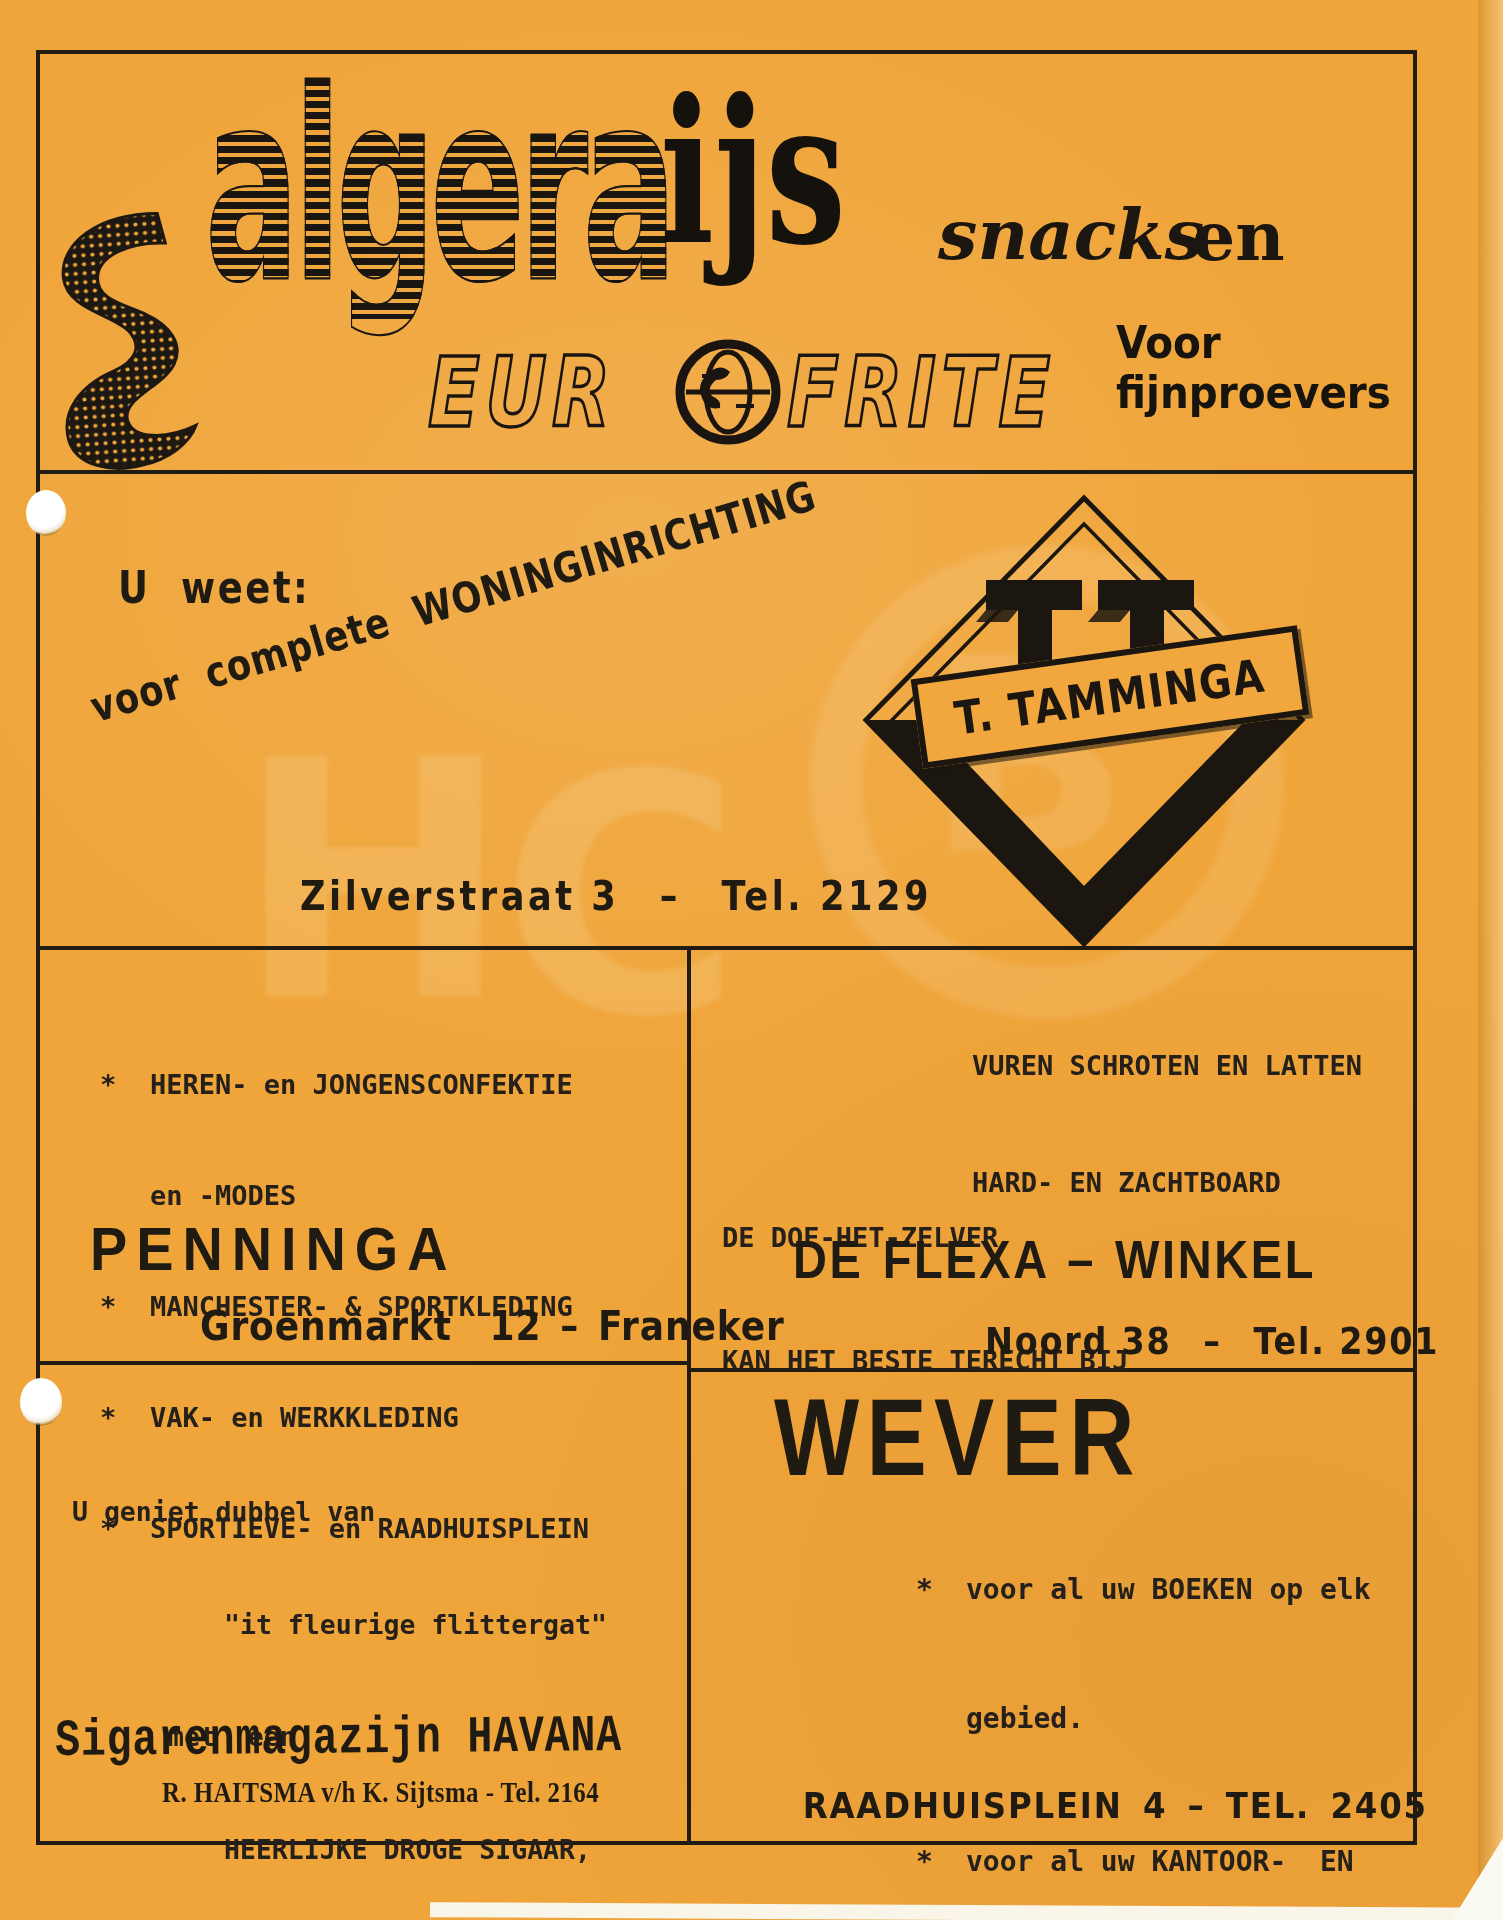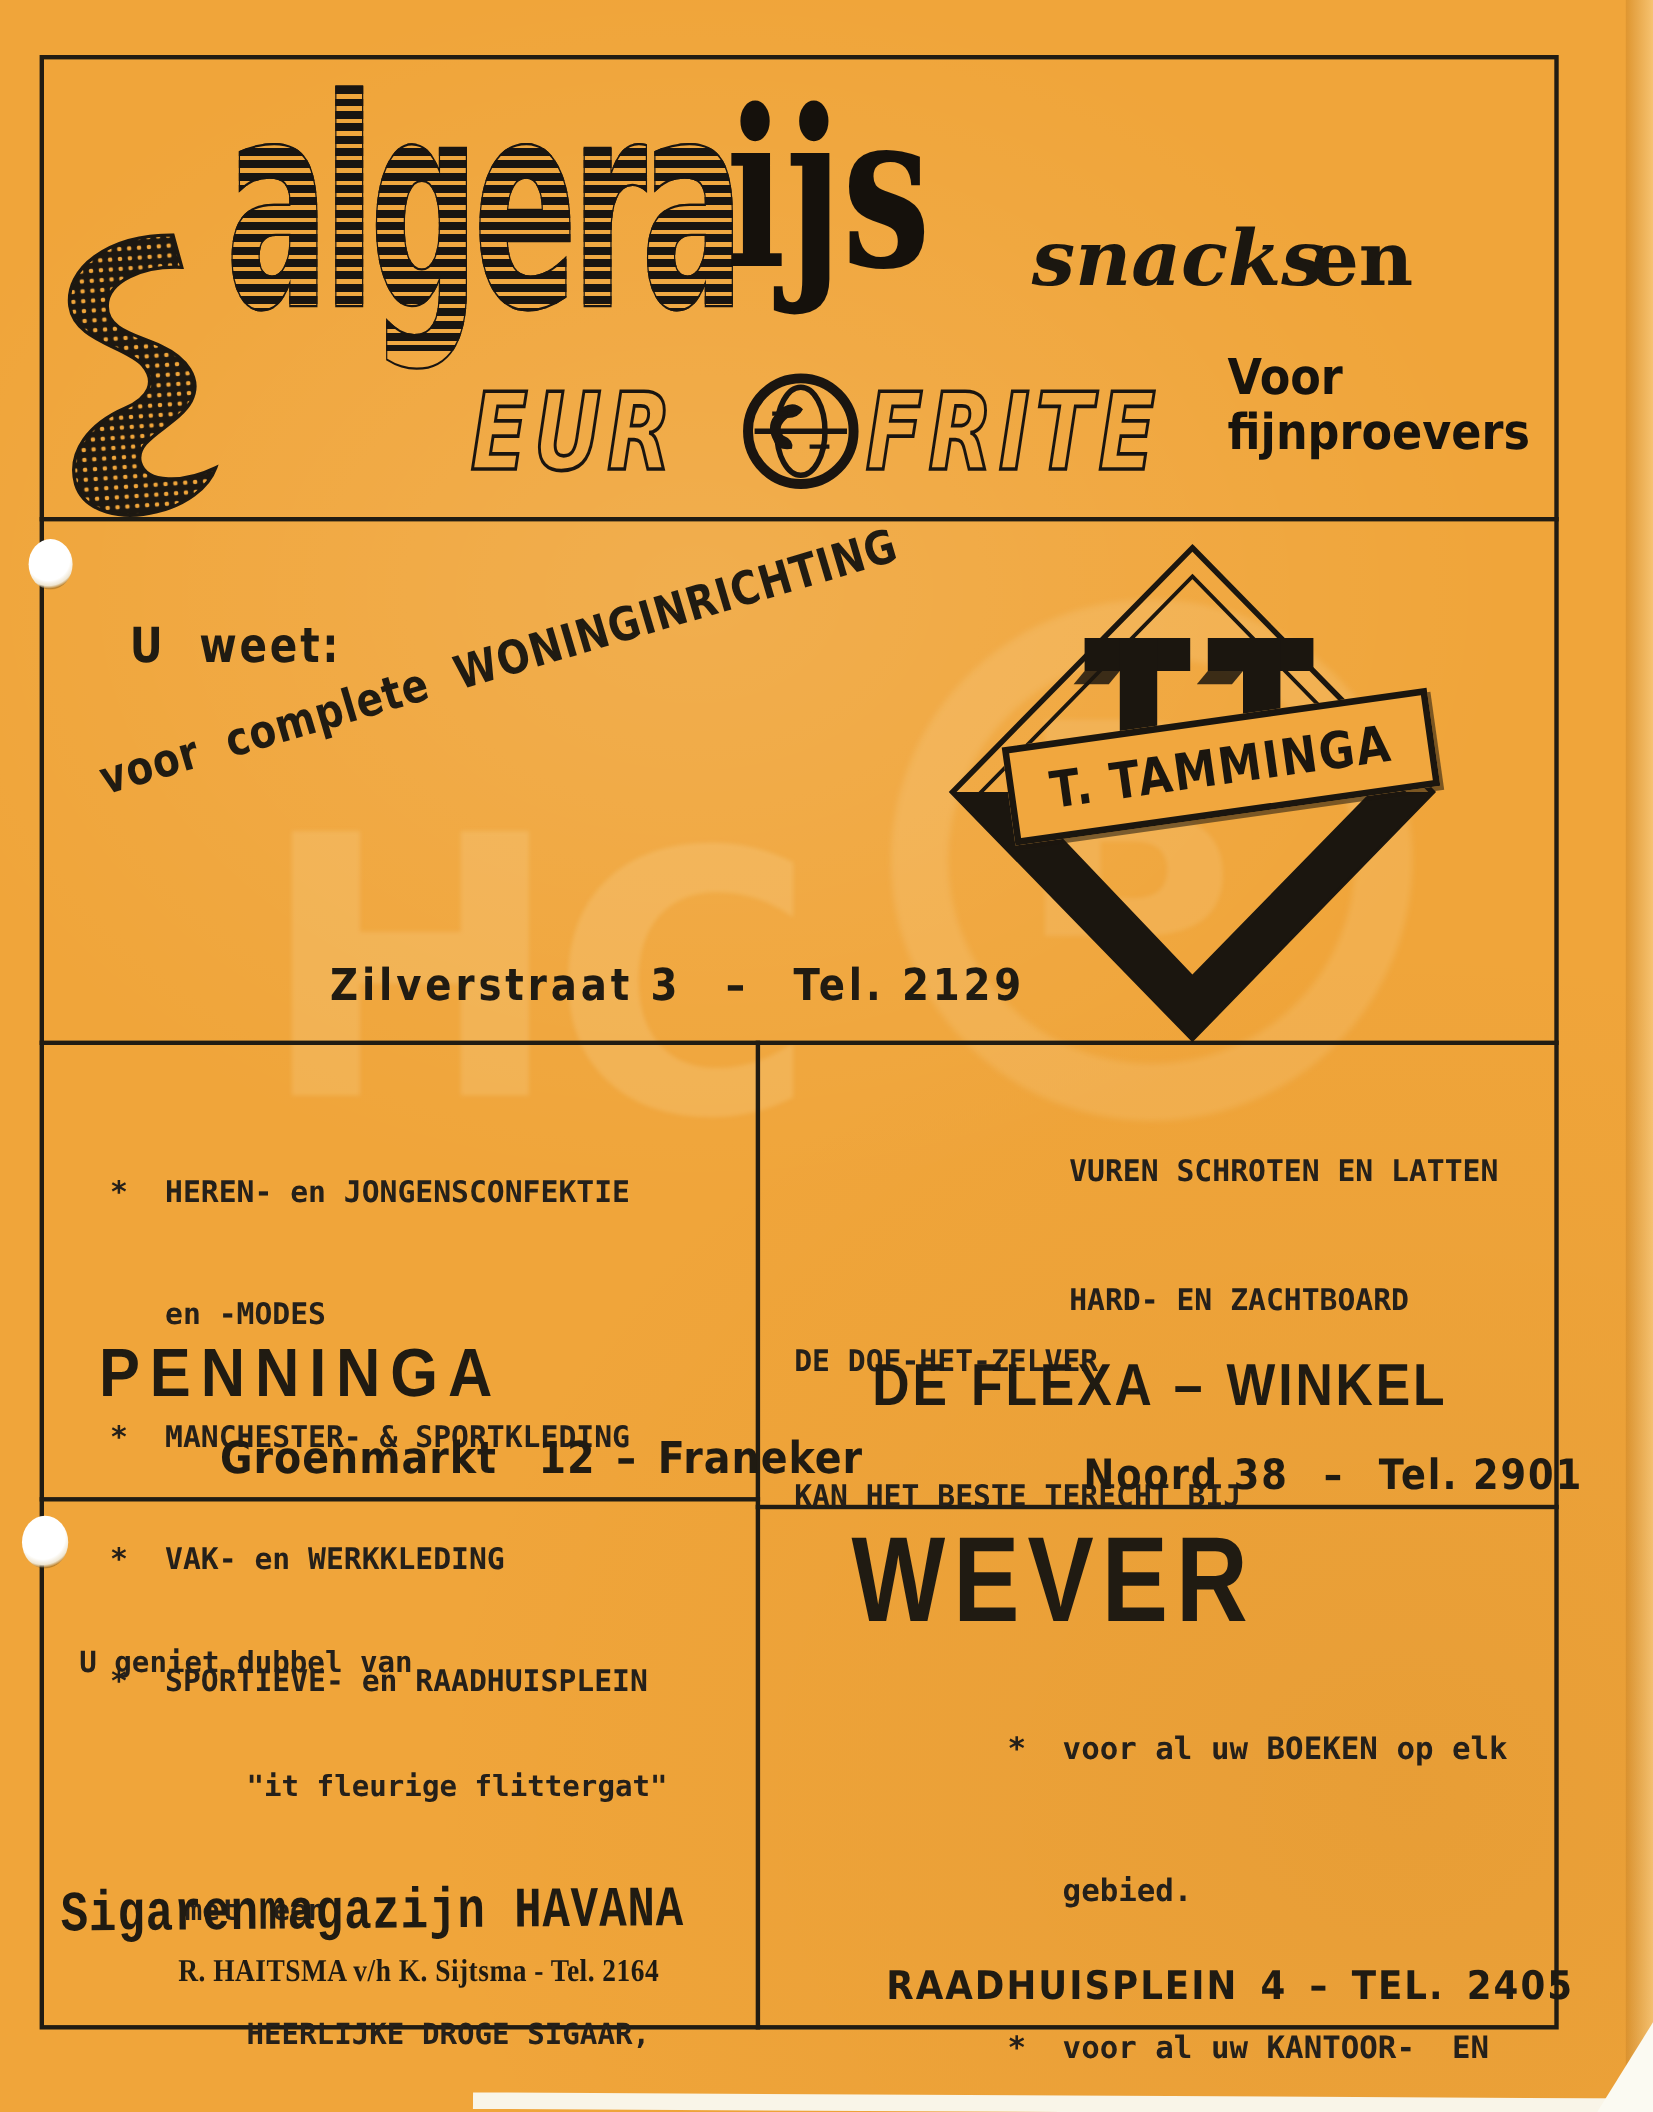--- a/index.html
+++ b/index.html
@@ -220,21 +220,21 @@
       <span class="ast" style="visibility:hidden;">*</span>
       <span>gebied.</span>
     </div>
     <div class="trow" style="margin-top:14px;">
       <span class="ast">*</span>
       <span>voor al uw KANTOOR-  EN</span>
     </div>
     
     
   </div>
-  <div class="abs nl" style="left:728px;width:726px;top:1788px;text-align:center;padding-left:27px;font-weight:bold;font-size:36px;">
+  <div class="abs nl" style="left:692px;width:726px;top:1788px;text-align:center;padding-left:60px;font-weight:bold;font-size:36px;">
     <span class="cx" style="transform:scaleX(0.9);transform-origin:50% 0;letter-spacing:2px;word-spacing:8px;">RAADHUISPLEIN 4 – TEL. 2405</span>
   </div>
 
   <div class="abs hole" style="left:26px;top:490px;width:40px;height:46px;"></div>
   <div class="abs hole" style="left:20px;top:1378px;width:42px;height:48px;"></div>
 
   <div class="abs edge-band"></div>
   <div class="abs bottom-strip"></div>
   <div class="abs corner-wedge"></div>
 

